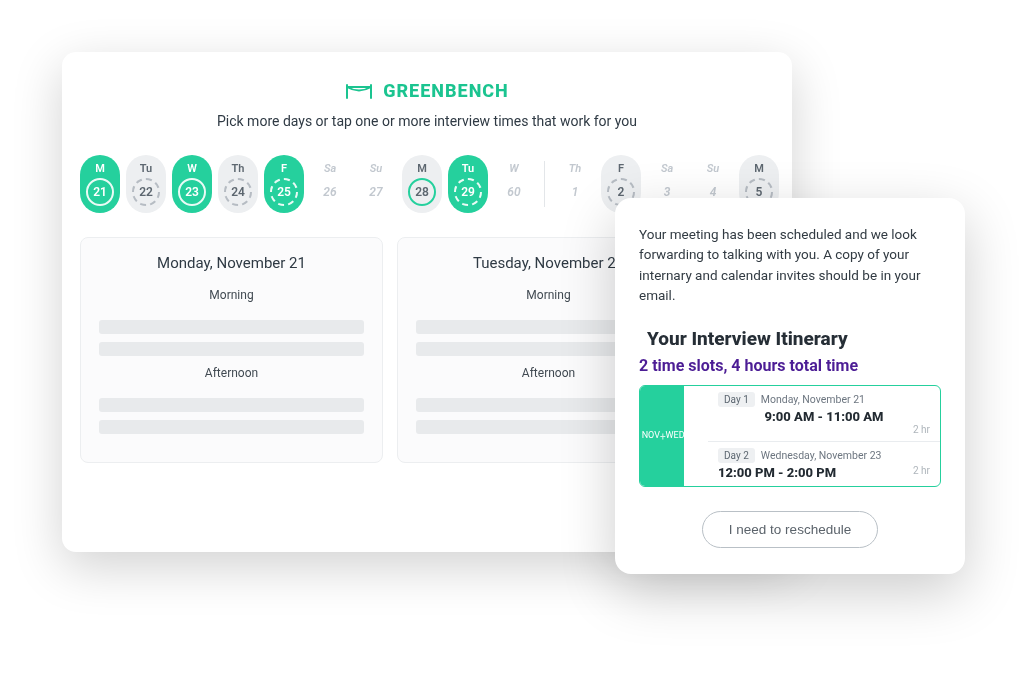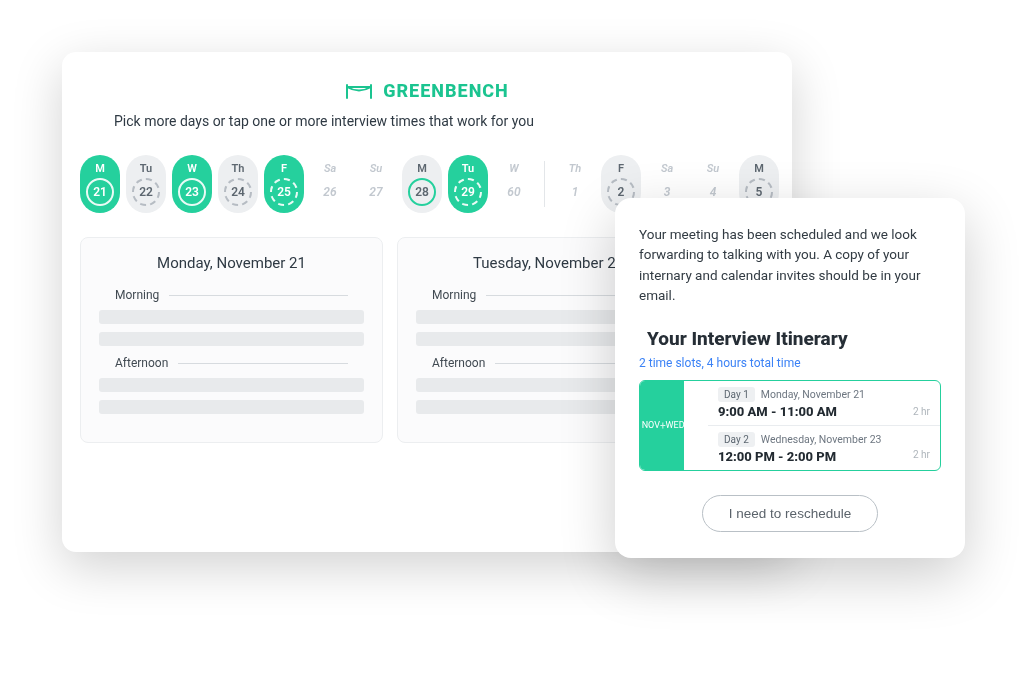--- a/index.html
+++ b/index.html
@@ -31,26 +31,25 @@
     margin-bottom: 12px;
   }
   .logo-icon svg { display: block; }
   .logo-text {
     color: #1bc490;
     font-weight: 800;
     letter-spacing: 1px;
     font-size: 18px;
   }
   .instruction {
-    text-align: left;
+    text-align: center;
     font-size: 14px;
     color: #2f3a44;
     margin-bottom: 26px;
     padding: 0 20px;
-    margin-left: 32px;
   }
   .days-strip {
     display: flex;
     align-items: center;
     gap: 6px;
     padding: 0 18px;
     margin-bottom: 24px;
     overflow: hidden;
     white-space: nowrap;
   }
@@ -96,21 +95,21 @@
     border-radius: 8px;
     padding: 16px 18px 20px;
   }
   .day-col-title {
     font-size: 15px;
     color: #2f3a44;
     text-align: center;
     margin-bottom: 16px;
   }
   .sect-row {
-    display: flex; align-items: center; gap: 10px; margin: 10px 16px 8px;
+    display: flex; align-items: center; gap: 10px; margin: 10px 8px 8px; flex-direction: column;
   }
   .sect-label { font-size: 12px; color: #414a52; }
   .sect-line { flex: 1; height: 1px; background: #d7dbdf; }
   .slot-skel {
     height: 14px; background: #e8eaec; border-radius: 3px; margin: 8px 0;
   }
 
   
   .confirm-card {
     position: absolute;
@@ -124,21 +123,21 @@
   .confirm-title {
     font-size: 22px; font-weight: 800; color: #262e36; margin-bottom: 12px;
   }
   .confirm-body {
     font-size: 13.5px; color: #323b43; line-height: 1.5; margin-bottom: 22px;
   }
   .itin-title {
     font-size: 19px; font-weight: 800; color: #262e36; margin-bottom: 6px; margin-left: 8px;
   }
   .itin-summary {
-    font-size: 12px; color: #3b82f6; margin-bottom: 10px;
+    font-size: 16px; color: #4c1d95; margin-bottom: 10px; font-weight: bold;
   }
   .itin-box {
     border: 1.5px solid #25d09d; border-radius: 6px;
     display: flex; overflow: hidden; margin-bottom: 24px;
   }
   .itin-stub {
     width: 44px; background: #25d09d; color: #fff;
     display: flex; align-items: center; justify-content: center;
     padding: 6px 0; font-size: 9px; text-align: center; line-height: 1.1;
   }
@@ -313,21 +312,21 @@
       <div class="big">23</div>
       <div>NOV</div>
     </div>
     <div class="itin-rows" id="itin-rows">
         <div class="itin-row">
           <div class="itin-row-inner">
             <div class="itin-row-top">
               <span class="itin-daylabel">Day 1</span>
               <span class="itin-date">Monday, November 21</span>
             </div>
-            <div style="display: flex; align-items: center;">
+            <div style="display: flex; align-items: center; flex-direction: column;">
               <span class="itin-time">9:00 AM - 11:00 AM</span>
               <span class="itin-dur">2 hr</span>
             </div>
           </div>
         </div>
         <div class="itin-row">
           <div class="itin-row-inner">
             <div class="itin-row-top">
               <span class="itin-daylabel">Day 2</span>
               <span class="itin-date">Wednesday, November 23</span>

